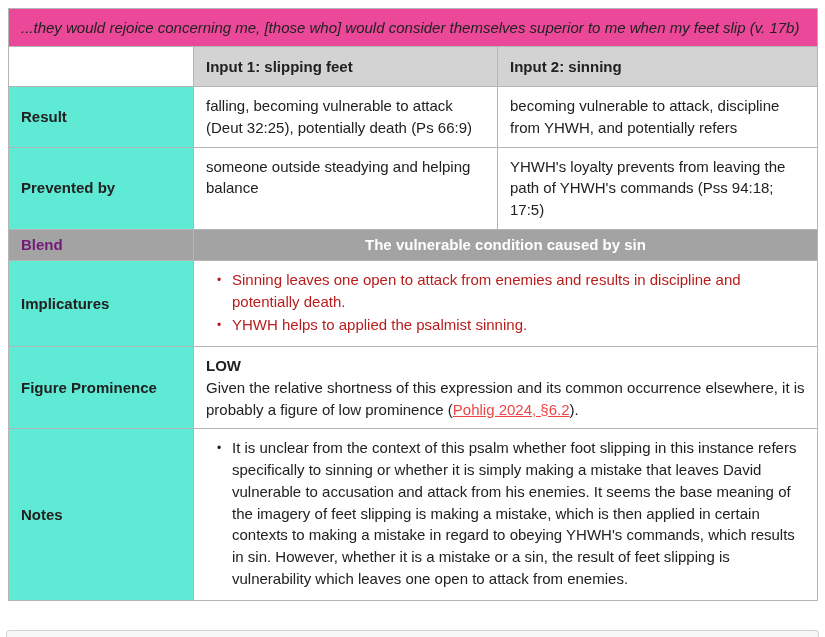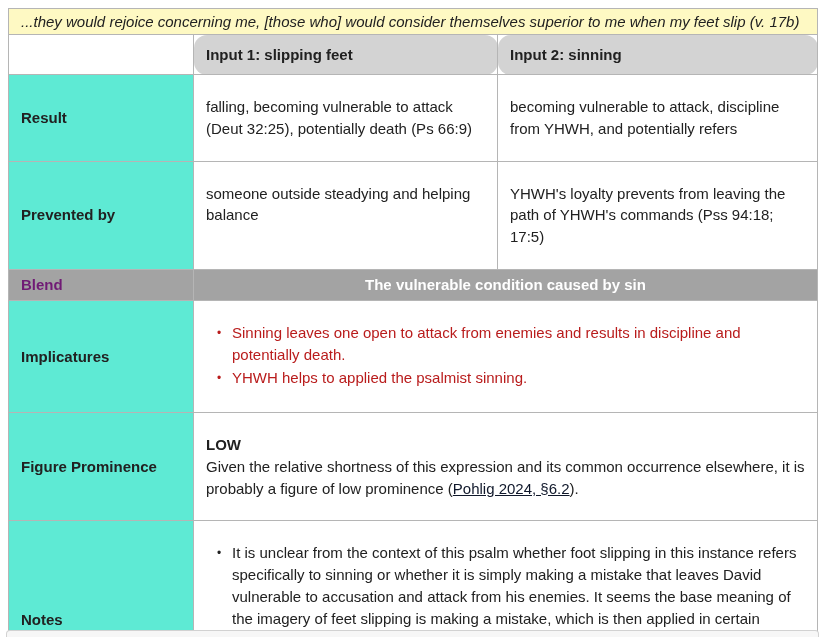--- a/index.html
+++ b/index.html
@@ -26,49 +26,48 @@
   col.c1 { width: 185px; }
   col.c2 { width: 304px; }
   col.c3 { width: 320px; }
 
   .blend-table th, .blend-table td {
     border: 1px solid #b5b5b5;
     box-sizing: border-box;
   }
 
   .quote-cell {
-    height: 26px;
-    background: #fef9c3;
+    height: 38px;
+    background: #ec4899;
     font-style: italic;
     vertical-align: middle;
     padding: 0 12px;
   }
 
   .corner-cell { background: #ffffff; height: 40px; }
   .head-cell {
     background: #d3d3d3;
     font-weight: 700;
     text-align: left;
     vertical-align: middle;
     padding: 8px 12px;
     height: 40px;
-    border-radius: 13px;
   }
 
   .label-cell {
     background: #5eead4;
     font-weight: 700;
     text-align: left;
     vertical-align: middle;
     padding: 8px 12px;
   }
   .body-cell {
     background: #ffffff;
     vertical-align: top;
-    padding: 21px 12px;
+    padding: 8px 12px;
   }
 
   .r-result  .label-cell, .r-result  .body-cell { height: 56px; }
   .r-path    .label-cell, .r-path    .body-cell { height: 58px; }
   .r-prev    .label-cell, .r-prev    .body-cell { height: 57px; }
   .r-impl    .label-cell, .r-impl    .body-cell { height: 86px; }
   .r-fp      .label-cell, .r-fp      .body-cell { height: 80px; }
   .r-notes   .label-cell, .r-notes   .body-cell { height: 157px; }
 
   .blend-label {
@@ -106,21 +105,21 @@
     left: 3px;
     top: 0;
     font-size: 12px;
     line-height: 22px;
   }
   ul.blue-list, ul.blue-list li::before { color: #b91c1c; }
   ul.dark-list, ul.dark-list li::before { color: #212121; }
 
   .fp-level { font-weight: 700; }
   .link {
-    color: #0f172a;
+    color: #ef4444;
     text-decoration: underline;
     cursor: pointer;
   }
 
   .next-card {
     position: absolute;
     left: 6px;
     right: 6px;
     top: 630px;
     height: 10px;

